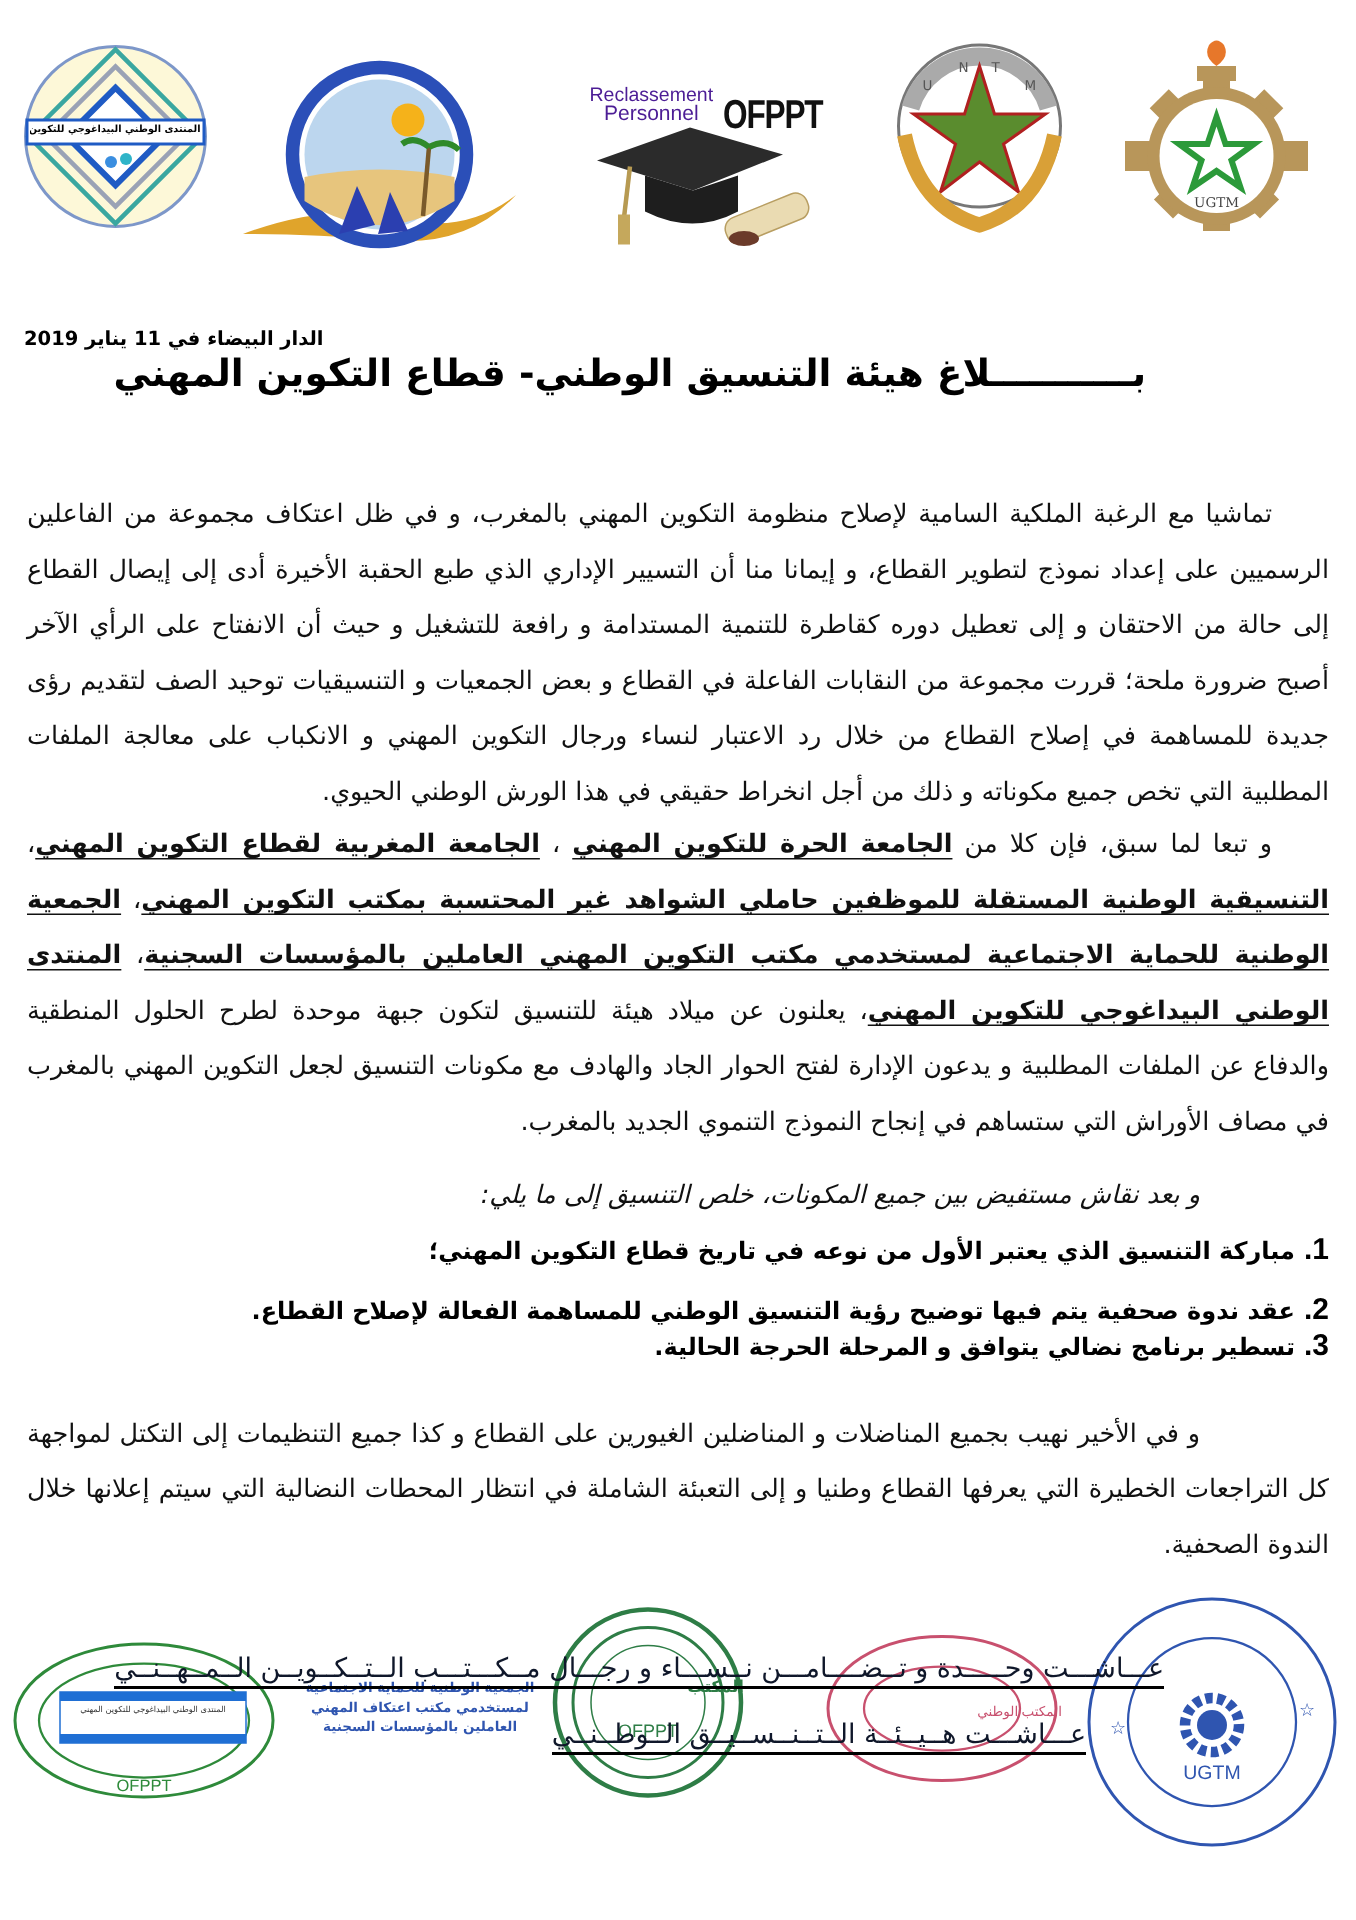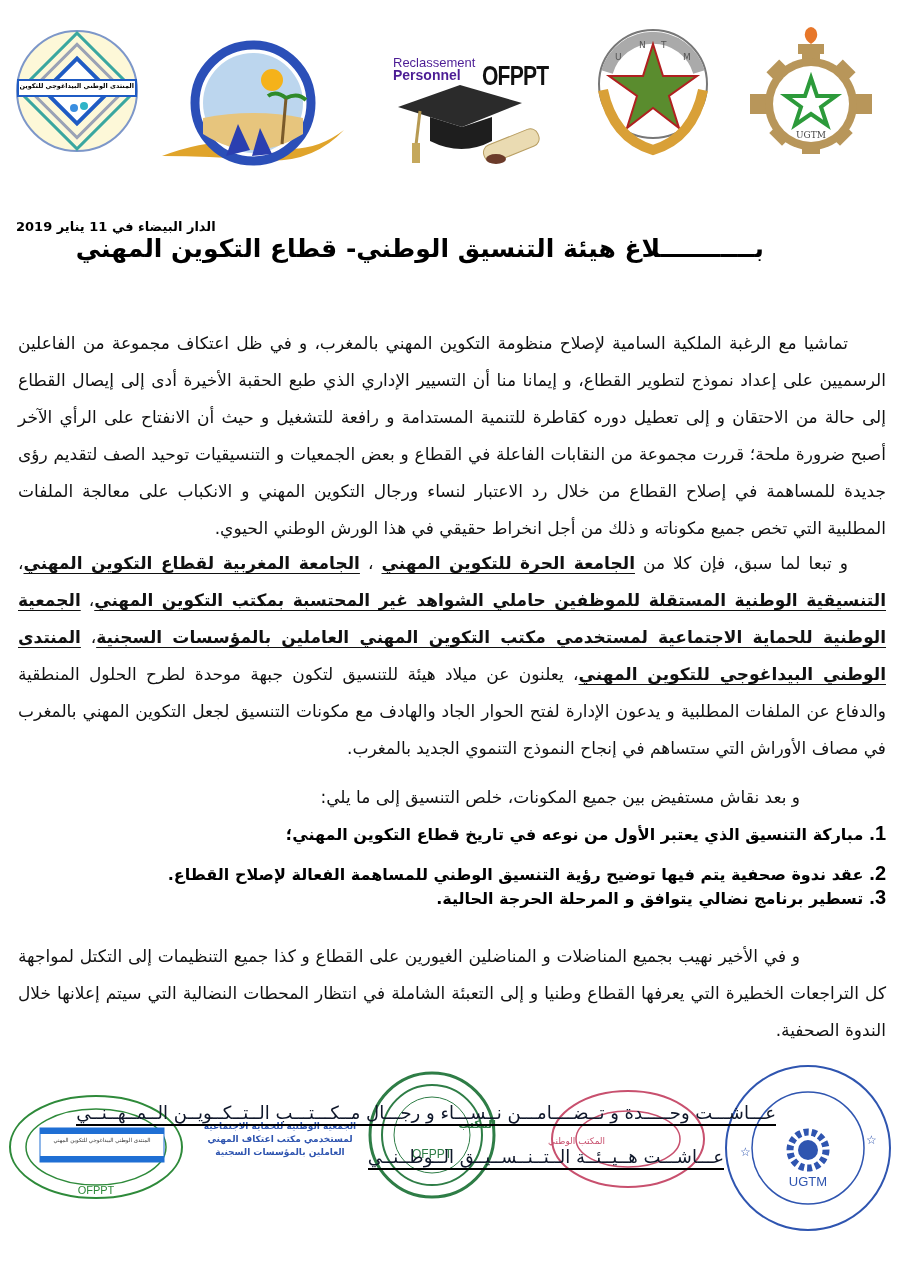--- a/index.html
+++ b/index.html
@@ -99,21 +99,21 @@
     <path d="M92 118 L100 90 L112 116Z" fill="#2b3fb0"></path>
     <path d="M122 106 L126 60" stroke="#7a5a2a" stroke-width="3"></path>
     <path d="M126 60 Q138 54 146 62 M126 60 Q116 52 108 58" stroke="#2f8a2a" stroke-width="4" fill="none"></path>
   </svg>
 </div>
 
 <div class="logo" id="logo-ofppt">
   <div class="ofppt-text">
     <div class="ofppt-small">
       <span>Reclassement</span>
-      <span style="font-weight:bold;font-size:14px;">Personnel</span>
+      <span style="font-weight:normal;font-size:14px;text-align:center;">Personnel</span>
     </div>
     <div class="ofppt-big">OFPPT</div>
   </div>
   <svg width="160" height="125" viewBox="0 0 160 125" style="position:absolute;left:0;top:0;">
     <polygon points="8,62 70,40 132,58 72,82" fill="#2b2b2b"></polygon>
     <path d="M40 72 L40 96 Q72 112 102 96 L102 72 L72 82Z" fill="#1e1e1e"></path>
     <line x1="30" y1="66" x2="26" y2="100" stroke="#b79a52" stroke-width="3"></line>
     <rect x="22" y="98" width="8" height="20" fill="#c5a85c"></rect>
     <rect x="92" y="92" width="58" height="18" rx="8" transform="rotate(-22 120 100)" fill="#eadbb2" stroke="#b89e62"></rect>
     <ellipse cx="106" cy="114" rx="10" ry="5" fill="#6b3b2a"></ellipse>
@@ -155,21 +155,21 @@
 
 <p class="para" id="para-1">
   <span class="indent"></span><span>تماشيا مع الرغبة الملكية السامية لإصلاح منظومة التكوين المهني بالمغرب، و في ظل اعتكاف مجموعة من الفاعلين الرسميين على إعداد نموذج لتطوير القطاع، و إيمانا منا أن التسيير الإداري الذي طبع الحقبة الأخيرة أدى إلى إيصال القطاع إلى حالة من الاحتقان و إلى تعطيل دوره كقاطرة للتنمية المستدامة و رافعة للتشغيل و حيث أن الانفتاح على الرأي الآخر أصبح ضرورة ملحة؛ قررت مجموعة من النقابات الفاعلة في القطاع و بعض الجمعيات و التنسيقيات توحيد الصف لتقديم رؤى جديدة للمساهمة في إصلاح القطاع من خلال رد الاعتبار لنساء ورجال التكوين المهني و الانكباب على معالجة الملفات المطلبية التي تخص جميع مكوناته و ذلك من أجل انخراط حقيقي في هذا الورش الوطني الحيوي.</span>
 </p>
 
 <p class="para" id="para-2">
   <span class="indent"></span><span>و تبعا لما سبق، فإن كلا من</span>
   <span class="u">الجامعة الحرة للتكوين المهني</span><span> ، </span><span class="u">الجامعة المغربية لقطاع التكوين المهني</span><span>، </span><span class="u">التنسيقية الوطنية المستقلة للموظفين حاملي الشواهد غير المحتسبة بمكتب التكوين المهني</span><span>، </span><span class="u">الجمعية الوطنية للحماية الاجتماعية لمستخدمي مكتب التكوين المهني العاملين بالمؤسسات السجنية</span><span>، </span><span class="u">المنتدى الوطني البيداغوجي للتكوين المهني</span><span>، يعلنون عن ميلاد هيئة للتنسيق لتكون جبهة موحدة لطرح الحلول المنطقية والدفاع عن الملفات المطلبية و يدعون الإدارة لفتح الحوار الجاد والهادف مع مكونات التنسيق لجعل التكوين المهني بالمغرب في مصاف الأوراش التي ستساهم في إنجاح النموذج التنموي الجديد بالمغرب.</span>
 </p>
 
-<p class="para" id="para-3" style="top:779px;">
+<p class="para" id="para-3" style="top:779px;font-style:italic;">
   <span class="indent" style="width:86px;"></span><span>و بعد نقاش مستفيض بين جميع المكونات، خلص التنسيق إلى ما يلي:</span>
 </p>
 
 <div class="list-item" id="list-1">
   <span class="num">1.</span><span>مباركة التنسيق الذي يعتبر الأول من نوعه في تاريخ قطاع التكوين المهني؛</span>
 </div>
 <div class="list-item" id="list-2">
   <span class="num">2.</span><span>عقد ندوة صحفية يتم فيها توضيح رؤية التنسيق الوطني للمساهمة الفعالة لإصلاح القطاع.</span>
 </div>
 <div class="list-item" id="list-3">
@@ -206,21 +206,21 @@
     <text x="64" y="88" text-anchor="middle" font-size="12" fill="#2e7d46" font-family="Liberation Sans, sans-serif">OFPPT</text>
   </svg>
   <span style="position:absolute;left:0;width:128px;top:48px;text-align:right;font-size:11px;color:#2e7d46;direction:rtl;font-weight:bold;">المكتب</span>
 </div>
 
 <div class="stamp" id="stamp-red">
   <svg width="160" height="106" viewBox="0 0 160 106">
     <ellipse cx="80" cy="53" rx="76" ry="48" fill="none" stroke="#c8506e" stroke-width="2"></ellipse>
     <ellipse cx="80" cy="53" rx="52" ry="28" fill="none" stroke="#c8506e" stroke-width="1.5"></ellipse>
   </svg>
-  <span style="position:absolute;left:0;width:160px;top:50px;text-align:left;font-size:9px;color:#c8506e;direction:rtl;">المكتب الوطني</span>
+  <span style="position:absolute;left:0;width:160px;top:50px;text-align:right;font-size:9px;color:#c8506e;direction:rtl;font-family:Liberation Serif, serif;">المكتب الوطني</span>
 </div>
 
 <div class="stamp" id="stamp-ugtm">
   <svg width="172" height="168" viewBox="0 0 172 168">
     <circle cx="86" cy="84" r="82" fill="none" stroke="#2f55b0" stroke-width="2"></circle>
     <circle cx="86" cy="84" r="56" fill="none" stroke="#2f55b0" stroke-width="1.5"></circle>
     <circle cx="86" cy="86" r="18" fill="none" stroke="#2f55b0" stroke-width="7" stroke-dasharray="5 3"></circle>
     <circle cx="86" cy="86" r="10" fill="#2f55b0"></circle>
     <text x="86" y="122" text-anchor="middle" font-size="13" fill="#2f55b0" font-family="Liberation Sans, sans-serif">UGTM</text>
     <text x="18" y="92" font-size="12" fill="#2f55b0">☆</text>

